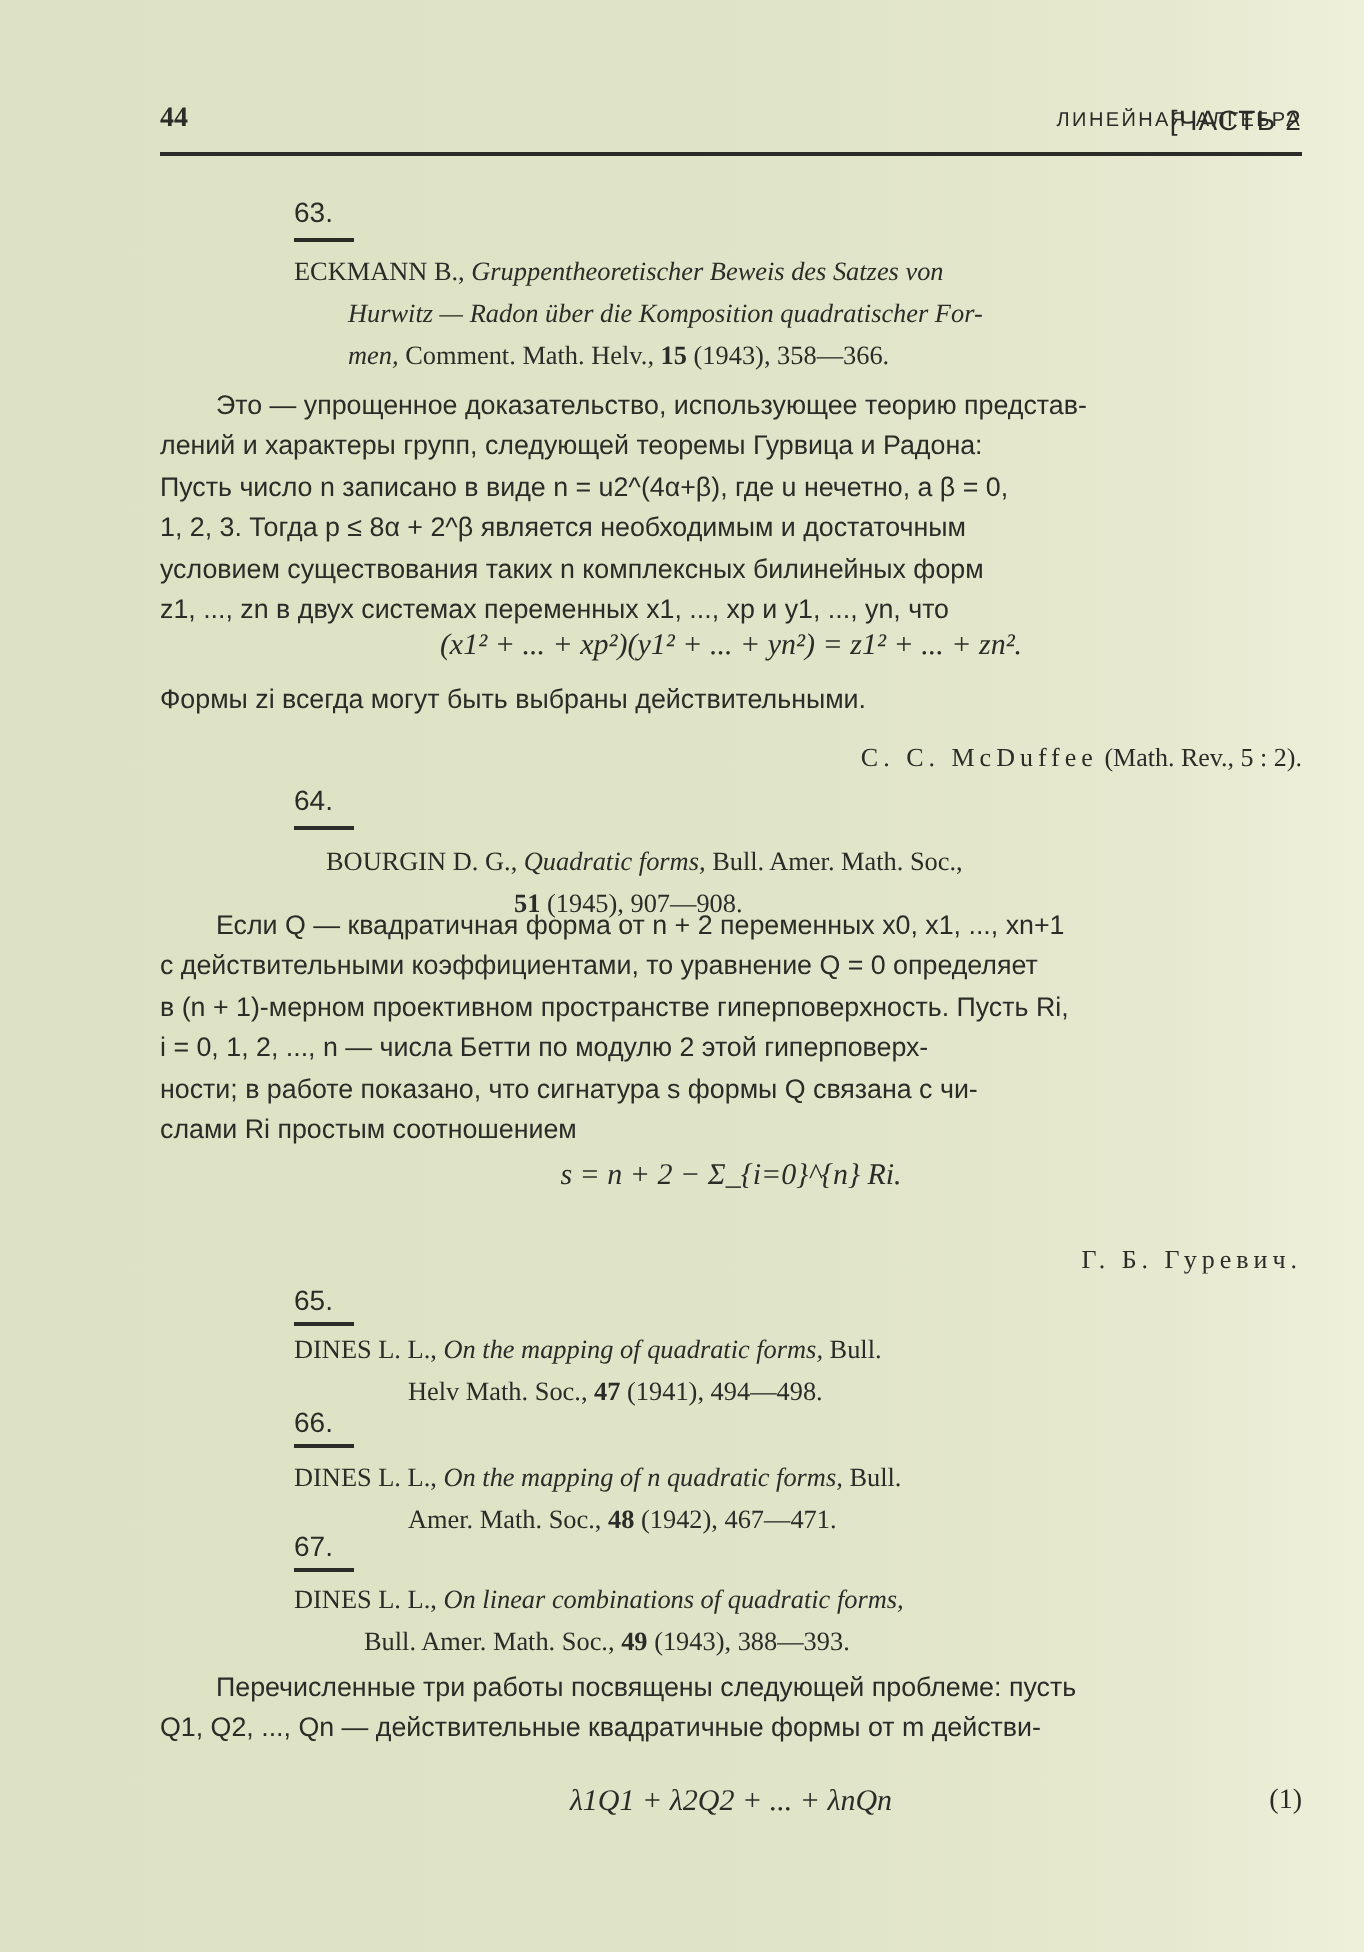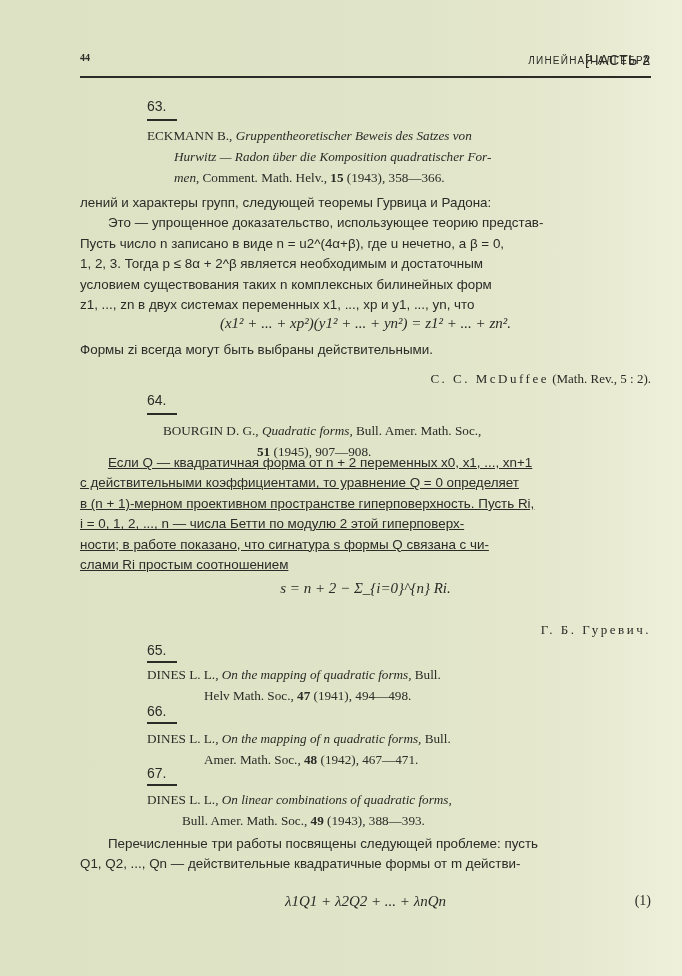--- a/index.html
+++ b/index.html
@@ -4,21 +4,21 @@
 <style>
   html, body { margin:0; padding:0; }
   body {
     width:682px; height:976px; overflow:hidden; position:relative;
     background: linear-gradient(90deg, #dde2c4 0%, #e0e4c8 60%, #e6e9cf 85%, #eef0da 100%);
     color:#2b2b27;
     font-family:"Liberation Serif", "DejaVu Serif", serif;
   }
   .abs { position:absolute; }
   .header { left:80px; top:52px; width:571px; height:22px; }
-  .hdr-page { position:absolute; left:0; top:0; font-size:10px; font-weight:bold; }
+  .hdr-page { position:absolute; left:0; top:0; font-size:14px; font-weight:bold; }
   .hdr-title { position:absolute; left:0; width:100%; text-align:right; top:3px; font-size:10px; letter-spacing:1.2px; font-family:"Liberation Sans", sans-serif; }
   .hdr-part { position:absolute; right:0; top:0; font-size:14px; font-family:"Liberation Sans", sans-serif; letter-spacing:0.6px; }
   .hdr-rule { left:80px; top:76px; width:571px; height:1.5px; background:#2b2b27; }
 
   .entry-num { font-size:14px; font-family:"Liberation Sans", sans-serif; }
   .num-rule { height:2px; width:30px; background:#2b2b27; }
 
   .ref { font-size:13.2px; line-height:21px; }
   .ref i { font-style:italic; }
   .ref b { font-weight:bold; }
@@ -50,22 +50,22 @@
   </div>
   <div style="white-space:nowrap;padding-left:27px;">
     <i>men,</i>
     <span>Comment. Math. Helv.,</span>
     <b>15</b>
     <span>(1943), 358—366.</span>
   </div>
 </div>
 
 <div class="abs para" style="left:80px;top:193px;width:571px;">
+  <div style="text-indent:28px;">Это — упрощенное доказательство, использующее теорию представ-</div>
   <div>лений и характеры групп, следующей теоремы Гурвица и Радона:</div>
-  <div style="text-indent:28px;">Это — упрощенное доказательство, использующее теорию представ-</div>
   <div>Пусть число n записано в виде n = u2^(4α+β), где u нечетно, а β = 0,</div>
   <div>1, 2, 3. Тогда p ≤ 8α + 2^β является необходимым и достаточным</div>
   <div>условием существования таких n комплексных билинейных форм</div>
   <div>z1, ..., zn в двух системах переменных x1, ..., xp и y1, ..., yn, что</div>
 </div>
 <div class="abs formula" style="left:80px;top:315px;width:571px;">(x1² + ... + xp²)(y1² + ... + yn²) = z1² + ... + zn².</div>
 <div class="abs para" style="left:80px;top:340px;width:571px;">Формы zi всегда могут быть выбраны действительными.</div>
 <div class="abs sign" style="left:80px;top:371px;width:571px;">
   <span class="spaced">C. C. McDuffee</span>
   <span>(Math. Rev., 5 : 2).</span>
@@ -78,21 +78,21 @@
     <span>BOURGIN D. G.,</span>
     <i>Quadratic forms,</i>
     <span>Bull. Amer. Math. Soc.,</span>
   </div>
   <div style="white-space:nowrap;padding-left:110px;">
     <b>51</b>
     <span>(1945), 907—908.</span>
   </div>
 </div>
 
-<div class="abs para" style="left:80px;top:453px;width:571px;text-decoration:underline;">
+<div class="abs para" style="left:80px;top:453px;width:571px;">
   <div style="text-indent:28px;">Если Q — квадратичная форма от n + 2 переменных x0, x1, ..., xn+1</div>
   <div>с действительными коэффициентами, то уравнение Q = 0 определяет</div>
   <div>в (n + 1)-мерном проективном пространстве гиперповерхность. Пусть Ri,</div>
   <div>i = 0, 1, 2, ..., n — числа Бетти по модулю 2 этой гиперповерх-</div>
   <div>ности; в работе показано, что сигнатура s формы Q связана с чи-</div>
   <div>слами Ri простым соотношением</div>
 </div>
 <div class="abs formula" style="left:80px;top:580px;width:571px;">s = n + 2 − Σ_{i=0}^{n} Ri.</div>
 <div class="abs sign" style="left:80px;top:622px;width:571px;">
   <span class="spaced">Г. Б. Гуревич.</span>

